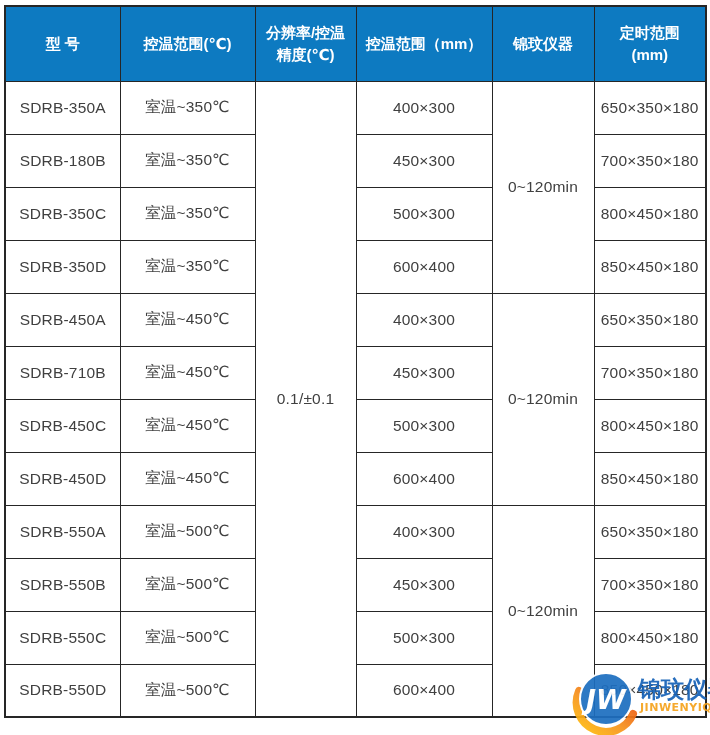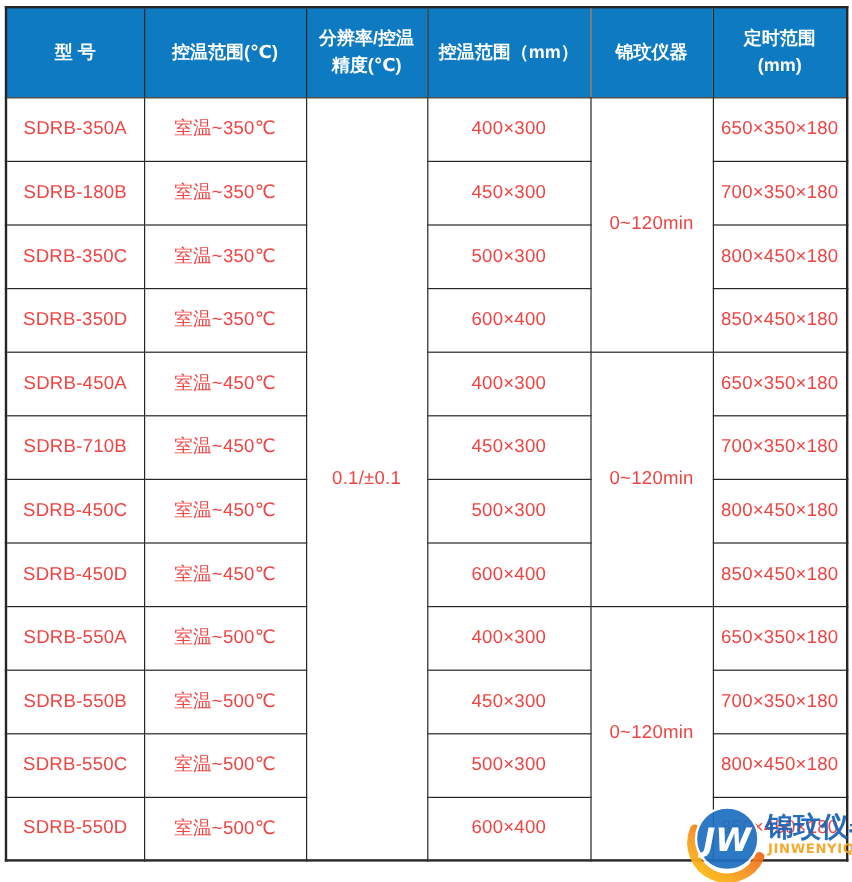--- a/index.html
+++ b/index.html
@@ -34,21 +34,21 @@
   table.spec th {
     background: #0d7ac1;
     color: #ffffff;
     font-size: 15px;
     font-weight: 600;
     white-space: pre-line;
     line-height: 1.45;
   }
   table.spec td {
     background: #ffffff;
-    color: #ef4444;
+    color: #404040;
     font-size: 15.5px;
     font-weight: 400;
     letter-spacing: 0.2px;
   }
   td.model-cell   { letter-spacing: 0.3px; }
   
   .watermark {
     position: absolute;
     left: 566px; top: 665px;
     width: 146px; height: 70px;

